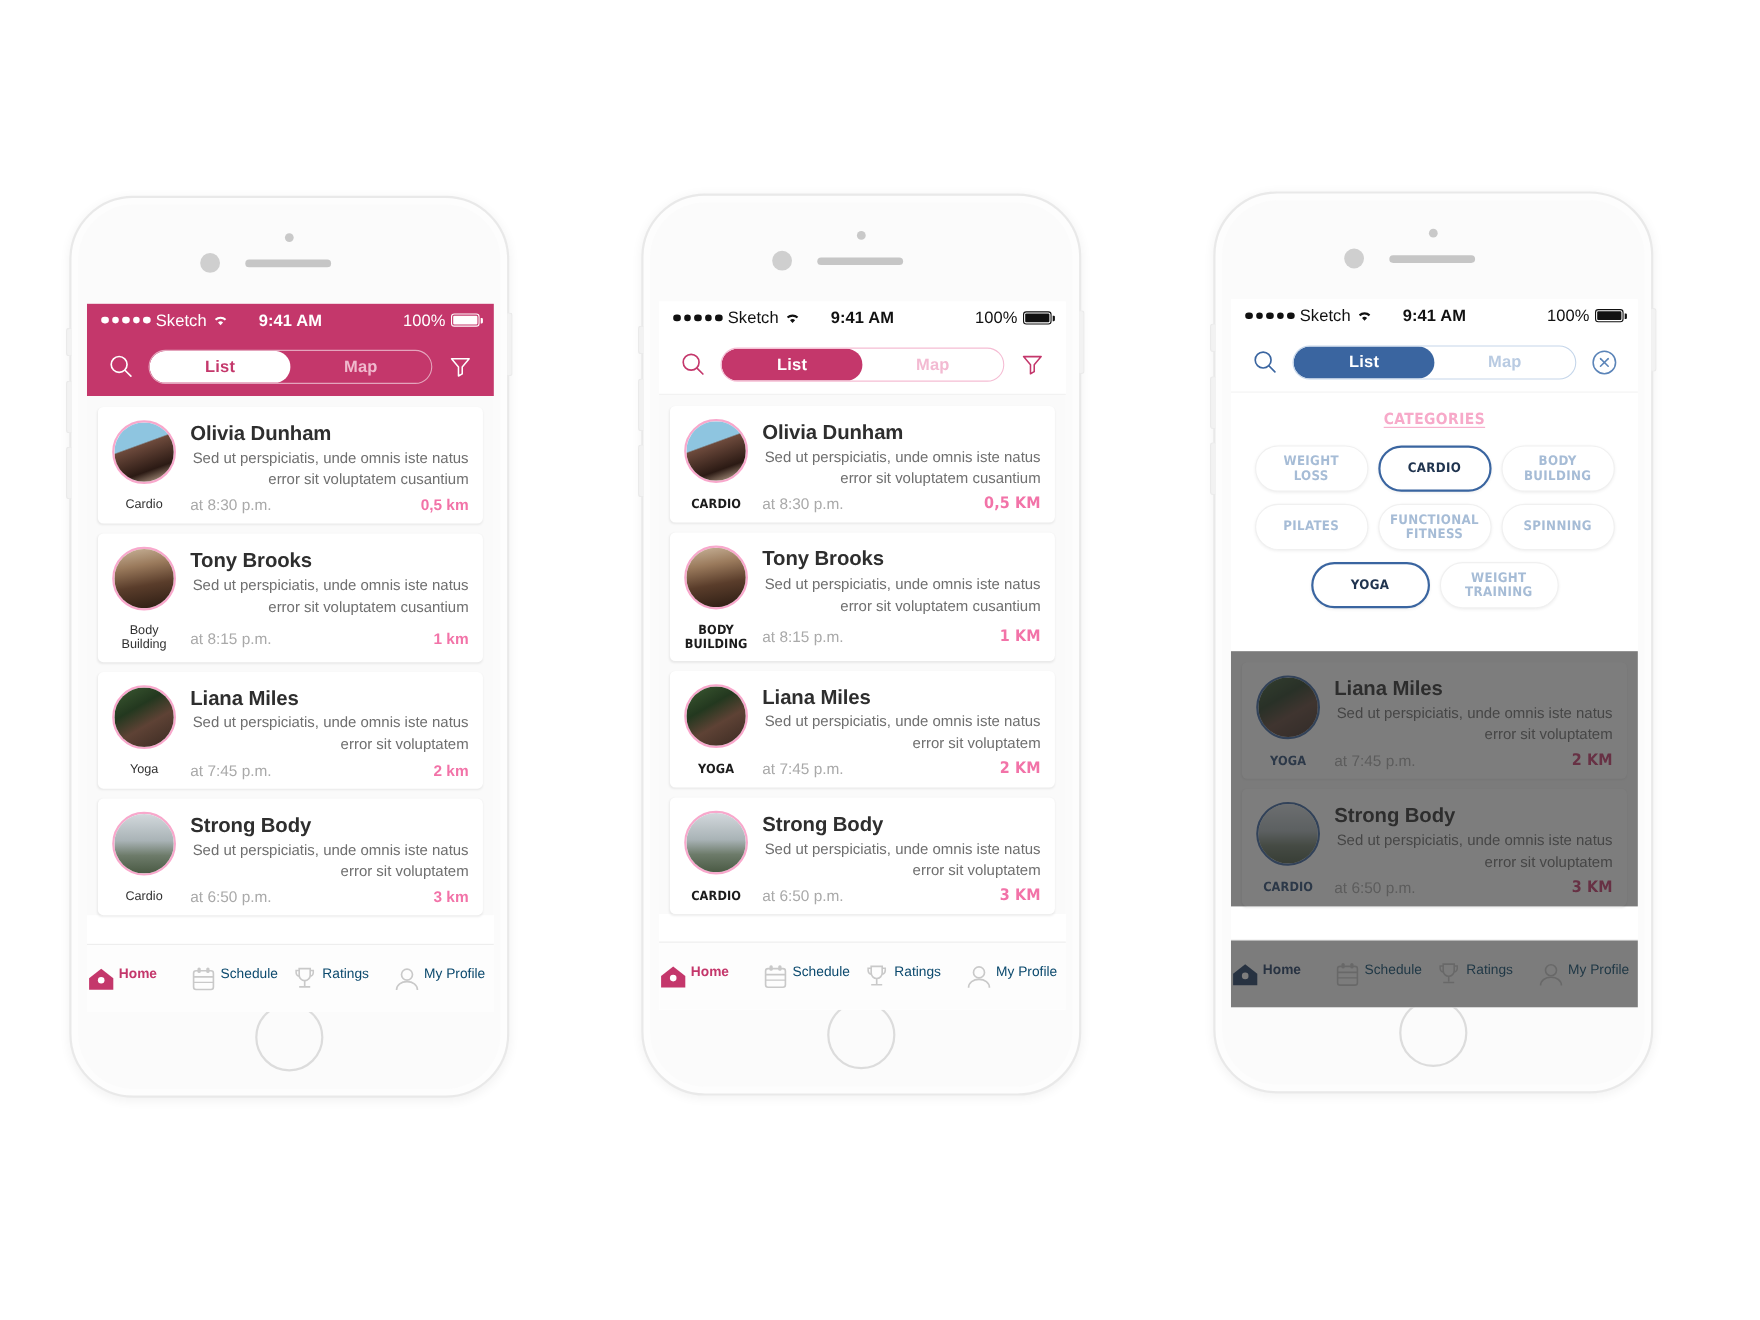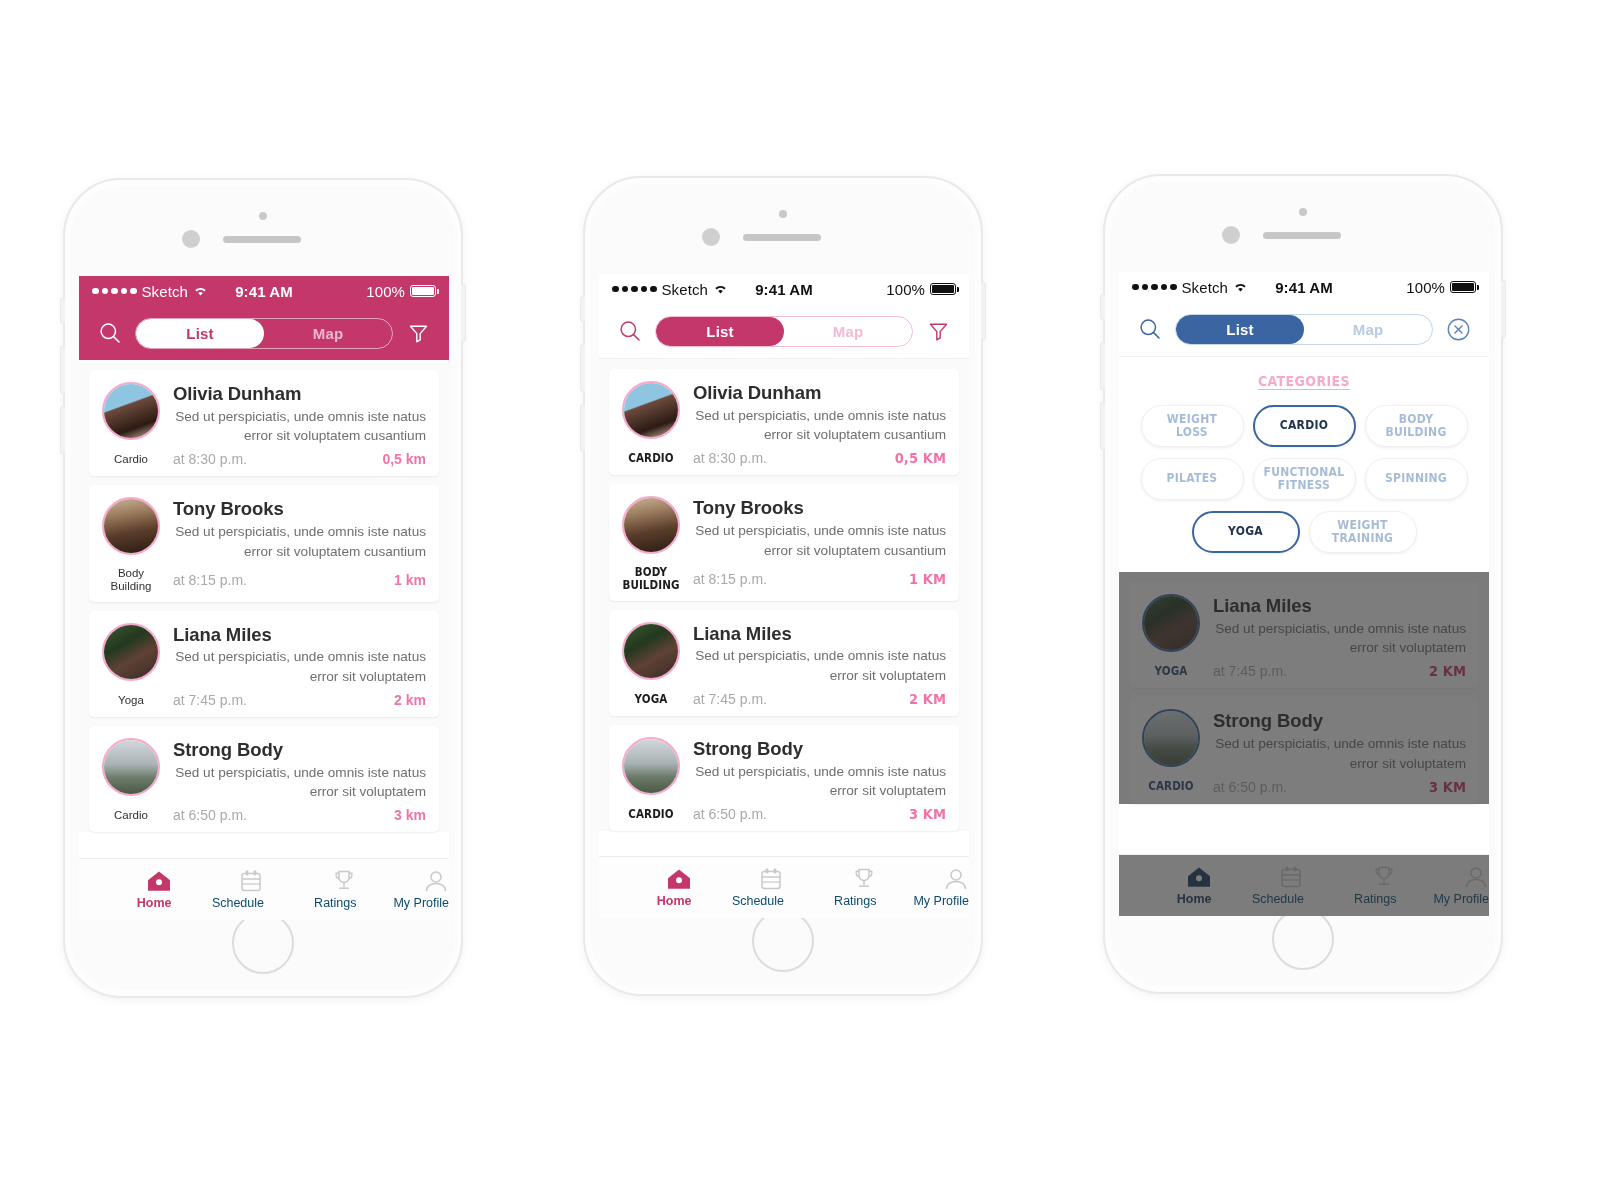--- a/index.html
+++ b/index.html
@@ -141,21 +141,21 @@
   .cond .cat-label { font-size: 11.5px; color: #1c1c1c; }
   .cond .card-dist { font-size: 14.5px; }
 
   
   .tabbar {
     position: absolute; bottom: 0; left: 0; right: 0;
     height: 62px; background: #fdfdfd;
     border-top: 1px solid #ededed;
     display: flex; align-items: center;
   }
-  .tab { flex: 1; display: flex; flex-direction: column; align-items: flex-end; gap: 3px; cursor: pointer; }
+  .tab { flex: 1; display: flex; flex-direction: row; align-items: flex-start; gap: 3px; cursor: pointer; }
   .tab svg { display: block; }
   .tab-label { font-size: 12.5px; color: #0c4a6e; }
   .tab.active .tab-label { font-weight: 700; }
 
   
   .p1 .header-wrap { background: #c4376b; color: #fff; }
   .p1 .statusbar { color: #fff; }
   .p1 .segment { border: 1.4px solid rgba(255,255,255,.55); background: transparent; }
   .p1 .seg-btn.active { background: #fff; color: #c4376b; border-radius: 16px; }
   .p1 .seg-btn.idle { color: #f0b9cd; }
@@ -174,21 +174,21 @@
   .p3 .statusbar { color: #111; }
   .p3 .segment { border: 1.4px solid #c5d6ea; background: #fff; }
   .p3 .seg-btn.active { background: #3a65a0; color: #fff; border-radius: 16px; }
   .p3 .seg-btn.idle { color: #b9cbe2; }
   .p3 .avatar { border-color: #3a65a0; }
   .p3 .card-dist { color: #c4376b; }
   .p3 .cat-label { color: #2b4a73; }
   .p3 .tab.active .tab-label { color: #1f3b63; }
 
   
-  .filter-panel { background: #fff; padding: 16px 14px 8px; }
+  .filter-panel { background: #fff; padding: 16px 14px 28px; }
   .filter-title {
     text-align: center; font-size: 14px; color: #f7a9c9;
     text-transform: uppercase; letter-spacing: .4px;
     font-family: "Liberation Sans Narrow", "DejaVu Sans Condensed", "Liberation Sans", sans-serif;
     font-stretch: condensed; font-weight: 700;
     text-decoration: underline; text-underline-offset: 3px;
     margin-bottom: 16px;
   }
   .chip-row { display: flex; justify-content: center; gap: 9px; margin-bottom: 11px; }
   .chip {

